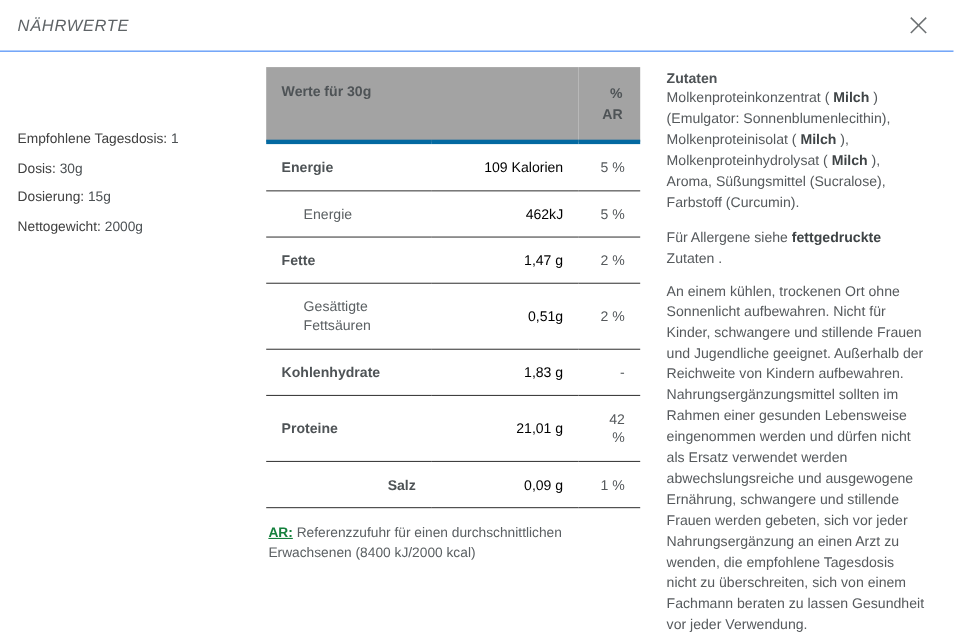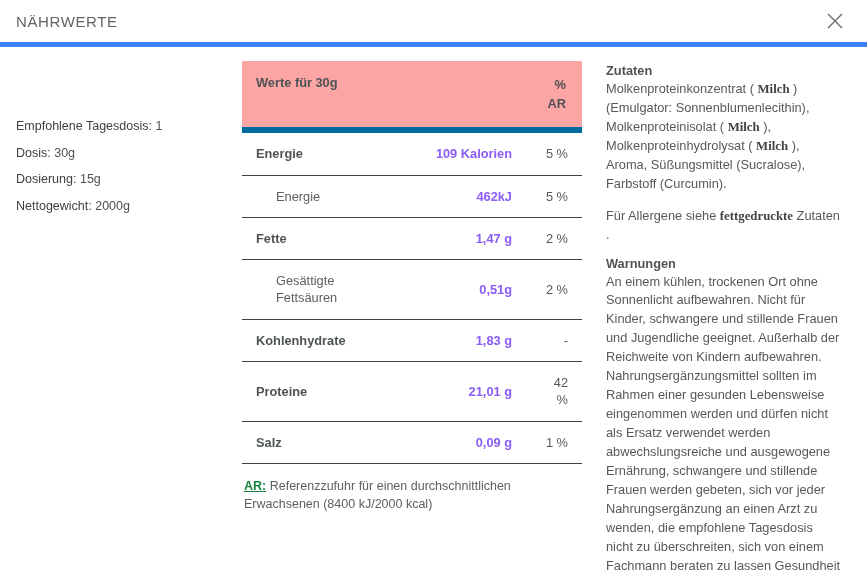--- a/index.html
+++ b/index.html
@@ -13,25 +13,26 @@
     width: 867px;
     height: 579px;
     overflow: hidden;
     color: #55595c;
     font-size: 13px;
   }
 
   
   .modal-header {
     height: 47px;
-    border-bottom: 5px solid #3b82f6;
+    border-bottom: 1px solid #3b82f6;
     display: flex;
     align-items: center;
     justify-content: space-between;
     padding: 0 18px 0 16px;
+    font-style: italic;
   }
   .modal-title {
     font-size: 15px;
     letter-spacing: 0.6px;
     color: #5e6366;
     font-weight: 400;
   }
   .close-btn {
     width: 28px;
     height: 28px;
@@ -73,45 +74,45 @@
     flex: 0 0 340px;
     margin-left: 16px;
     padding-top: 0px;
   }
   table.nutri {
     width: 100%;
     border-collapse: collapse;
     font-size: 12.8px;
   }
   table.nutri thead th {
-    background: #fca5a5;
+    background: #a3a3a3;
     font-weight: 700;
     color: #4e5356;
     padding: 14px 14px 14px 14px;
     vertical-align: top;
     text-align: left;
-    border-bottom: 6px solid #0369a1;
+    border-bottom: 4px solid #0369a1;
   }
   table.nutri thead th.pct {
     text-align: right;
     width: 56px;
     padding-right: 16px;
     line-height: 1.5;
   }
   table.nutri tbody td {
     border-bottom: 1px solid #404040;
     padding: 12px 14px;
     vertical-align: middle;
     line-height: 1.35;
   }
   td.name { color: #4e5356; font-weight: 700; width: 150px; }
   td.name.sub { font-weight: 400; padding-left: 34px; color: #5b6063; }
-  td.val { text-align: right; color: #8b5cf6; padding-right: 10px; font-weight: bold; }
+  td.val { text-align: right; color: #000000; padding-right: 10px; }
   td.pct { text-align: right; width: 56px; color: #55595c; padding-right: 16px; }
-  tr:last-child td { border-bottom: 1px solid #ececec; }
+  tr:last-child td { border-bottom: 1px solid #ececec; text-align: right; }
   .ar-note {
     margin-top: 13px;
     font-size: 12.5px;
     color: #5b6063;
     line-height: 1.45;
     padding: 0 2px;
   }
   .ar-note b { color: #15803d; text-decoration: underline; }
 
   
@@ -126,21 +127,21 @@
     color: #4e5356;
     font-size: 12.8px;
     margin-bottom: 2px;
   }
   .sec-body {
     font-size: 12.8px;
     line-height: 1.48;
     color: #55595c;
     margin-bottom: 13px;
   }
-  .sec-body b { color: #3f4446; font-family: Liberation Serif, serif; }
+  .sec-body b { color: #3f4446; }
   .sec-body.tight { margin-bottom: 11px; }
 </style>
 </head>
 <body>
 
 <div class="modal">
 
   <div class="modal-header">
     <div class="modal-title">NÄHRWERTE</div>
     <div class="close-btn">
@@ -225,18 +226,17 @@
         <b>AR:</b><span> Referenzzufuhr für einen durchschnittlichen Erwachsenen (8400 kJ/2000 kcal)</span>
       </div>
     </div>
 
     <div class="col-right">
       <div class="sec-title">Zutaten</div>
       <div class="sec-body"><span>Molkenproteinkonzentrat ( </span><b>Milch</b><span> ) (Emulgator: Sonnenblumenlecithin), Molkenproteinisolat ( </span><b>Milch</b><span> ), Molkenproteinhydrolysat ( </span><b>Milch</b><span> ), Aroma, Süßungsmittel (Sucralose), Farbstoff (Curcumin).</span></div>
 
       <div class="sec-body tight"><span>Für Allergene siehe </span><b>fettgedruckte</b><span> Zutaten .</span></div>
 
-      <div class="sec-title">Warnungen</div>
       <div class="sec-body">An einem kühlen, trockenen Ort ohne Sonnenlicht aufbewahren. Nicht für Kinder, schwangere und stillende Frauen und Jugendliche geeignet. Außerhalb der Reichweite von Kindern aufbewahren. Nahrungsergänzungsmittel sollten im Rahmen einer gesunden Lebensweise eingenommen werden und dürfen nicht als Ersatz verwendet werden abwechslungsreiche und ausgewogene Ernährung, schwangere und stillende Frauen werden gebeten, sich vor jeder Nahrungsergänzung an einen Arzt zu wenden, die empfohlene Tagesdosis nicht zu überschreiten, sich von einem Fachmann beraten zu lassen Gesundheit vor jeder Verwendung.</div>
     </div>
 
   </div>
 </div>
 
 </body></html>

